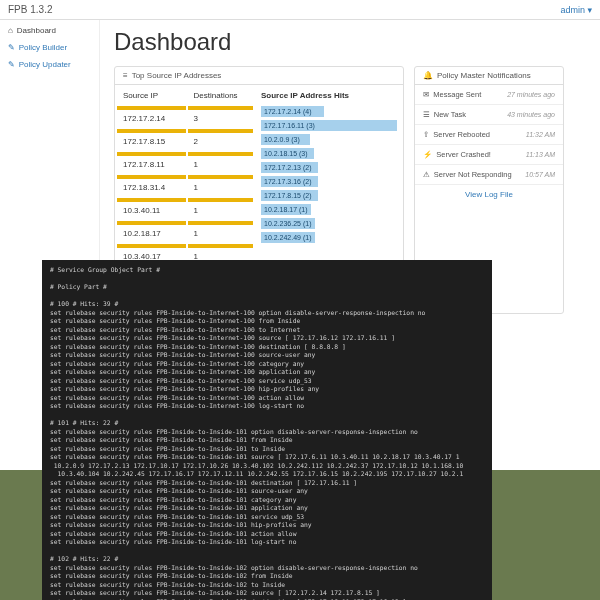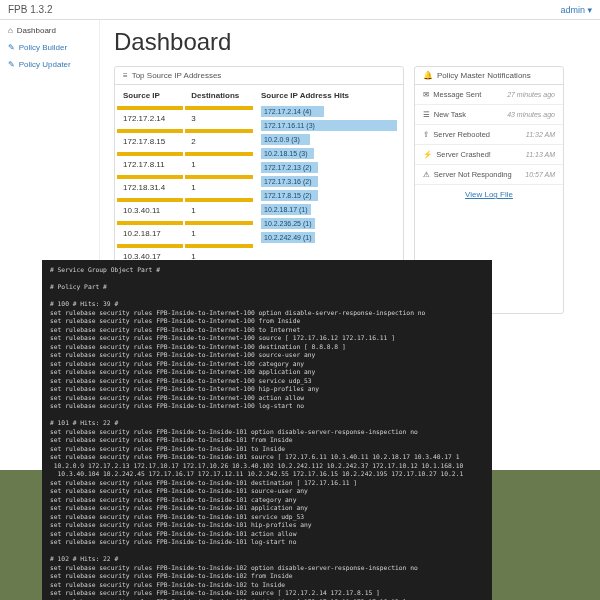--- a/index.html
+++ b/index.html
@@ -13,31 +13,31 @@
   .sidebar-item.active { color:#444; }
   .content { flex:1; padding: 8px 14px; background: #fff; }
   h1 { font-size: 24px; font-weight: 500; color: #333; margin-bottom: 10px; }
   .row { display:flex; gap:10px; }
   .panel { border:1px solid #ddd; border-radius:3px; margin-bottom:8px; }
   .panel-head { padding:4px 8px; border-bottom:1px solid #ddd; font-size:8px; color:#555; display:flex; align-items:center; gap:4px; }
   .panel-left { width: 290px; }
   .panel-right { width: 150px; }
   .split { display:flex; }
   .tbl { width: 140px; font-size:8px; }
-  .tbl th { text-align:left; padding:4px 6px; font-weight:700; }
+  .tbl th { text-align:left; padding:4px 6px; font-weight:400; }
   .tbl td { padding:4px 6px; border-top:4px solid #eab308; }
   .bars { flex:1; padding:4px 6px; }
   .bars-head { font-weight:600; font-size:8px; padding:2px 0 6px 0; }
   .bar-row { margin-bottom:3px; }
   .bar { background:#a6d0ec; font-size:7px; padding:2px 3px; color:#1a4a6e; white-space:nowrap; }
   .notif { display:flex; justify-content:space-between; padding:5px 8px; font-size:7.5px; border-top:1px solid #eee; align-items:center; gap:5px; }
   .notif:first-of-type { border-top:none; }
   .notif-left { display:flex; align-items:center; gap:4px; color:#555; }
   .notif-time { color:#999; font-style:italic; font-size:7px; }
-  .view-log { text-align:center; padding:5px; border-top:1px solid #eee; color:#337ab7; font-size:8px; cursor:pointer;text-decoration:underline; }
+  .view-log { text-align:center; padding:5px; border-top:1px solid #eee; color:#337ab7; font-size:8px; cursor:pointer; }
   .terminal { position:absolute; top:260px; left:42px; width:450px; height:340px; background:#1e1e1e; color:#d0d0d0; font-family: Menlo, Consolas, monospace; font-size:6.3px; line-height:1.35; padding:6px 8px; white-space:pre; overflow:hidden; }
   .green-bg { position:absolute; top:470px; left:0; width:600px; height:130px; background:#6a7a4f; z-index:-1; }
 </style>
 </head>
 <body>
 
 <div class="navbar">
   <span class="brand">FPB 1.3.2</span>
   <span class="user"><span>admin</span> <span>▾</span></span>
 </div>

